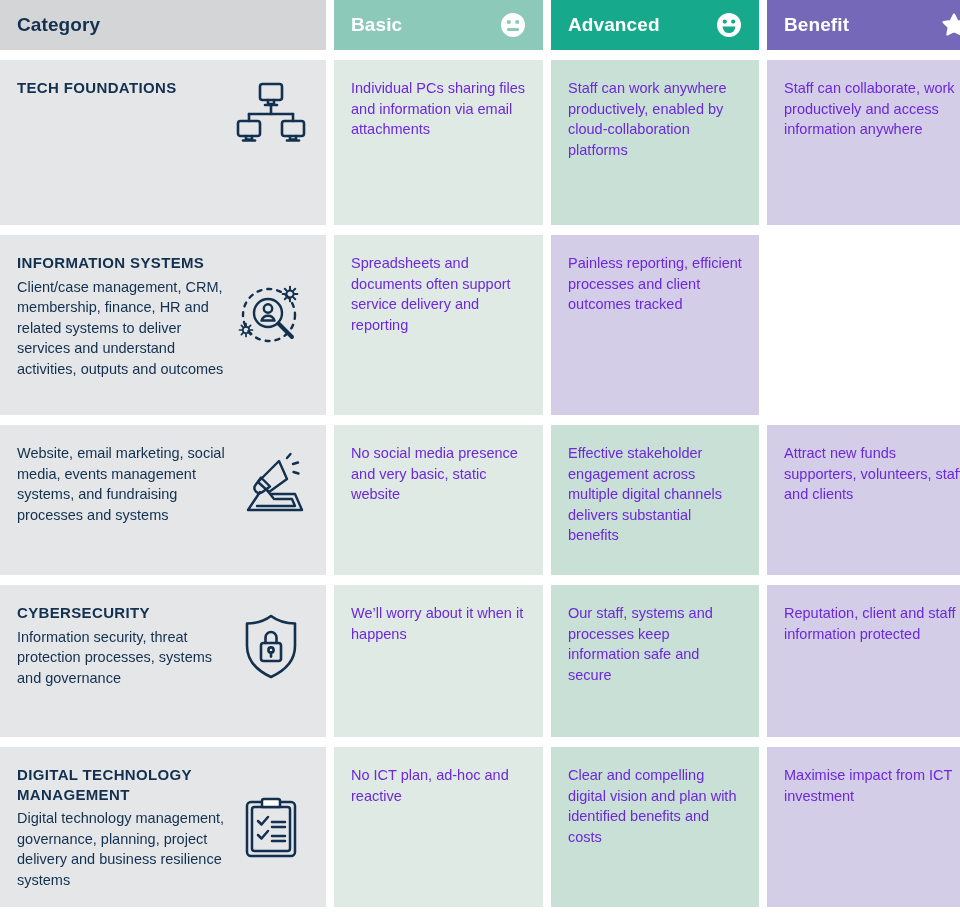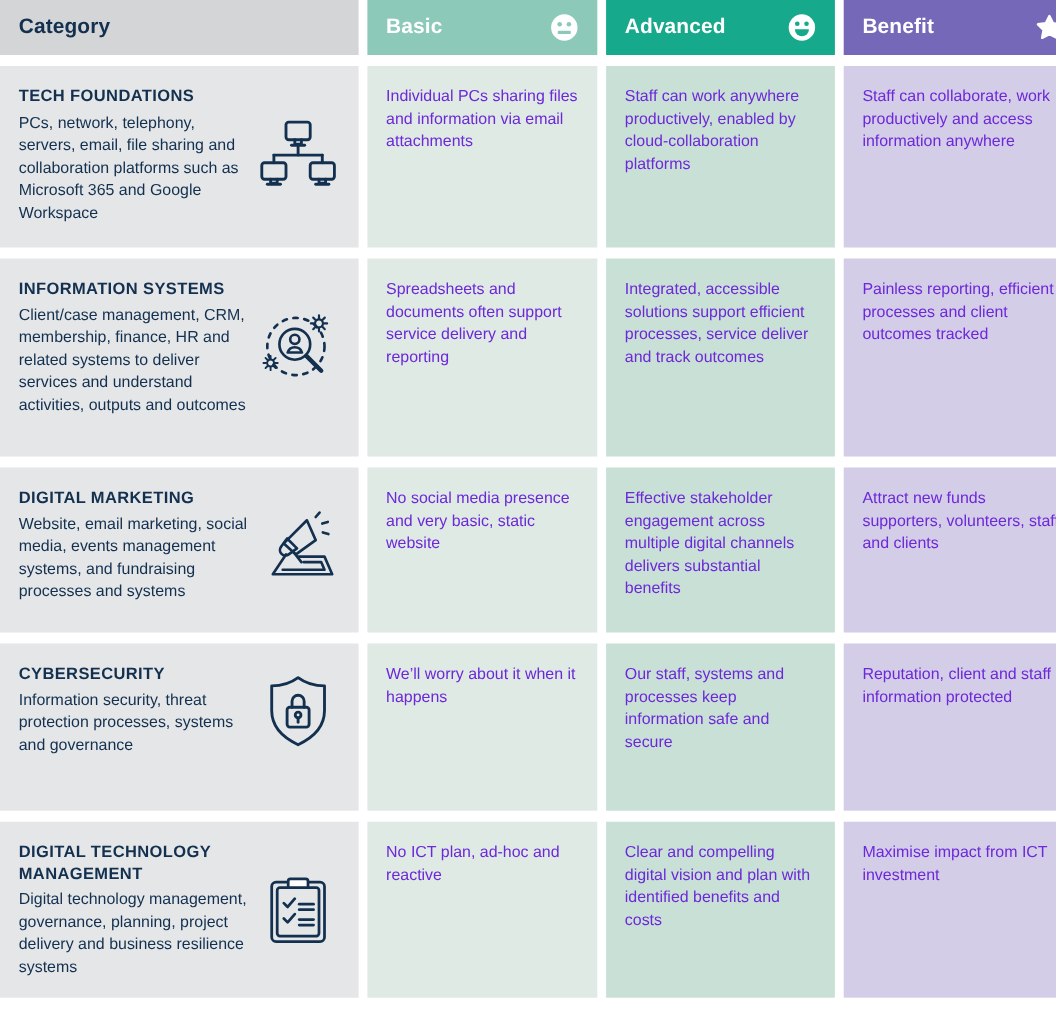--- a/index.html
+++ b/index.html
@@ -139,21 +139,20 @@
         </svg>
       </span>
     </div>
   </div>
 
   <div class="grid-row body-row row-h1">
     <div class="cell c-category">
       <div class="cat-inner">
         <div class="cat-text">
           <div class="cat-title">TECH FOUNDATIONS</div>
-          <div class="cat-desc">PCs, network, telephony, servers, email, file sharing and collaboration platforms such as Microsoft 365 and Google Workspace</div>
         </div>
         <div class="cat-icon-wrap">
           <svg class="cat-icon" viewBox="0 0 72 72" aria-hidden="true">
             <g fill="none" stroke="#13304f" stroke-width="2.6" stroke-linejoin="round" stroke-linecap="round">
               <rect x="25" y="6" width="22" height="16" rx="2.5"></rect>
               <path d="M33 22 v4 h6 v-4"></path>
               <path d="M30 27 h12"></path>
               <path d="M36 27 v9"></path>
               <path d="M14 36 h44"></path>
               <path d="M14 36 v7"></path>
@@ -204,33 +203,29 @@
                 <path d="M0 -9 v3.2 M0 9 v-3.2 M-9 0 h3.2 M9 0 h-3.2 M-6.4 -6.4 l2.3 2.3 M6.4 6.4 l-2.3 -2.3 M6.4 -6.4 l-2.3 2.3 M-6.4 6.4 l2.3 -2.3"></path>
               </g>
             </g>
           </svg>
         </div>
       </div>
     </div>
     <div class="cell c-basic">
       <div class="stage-text">Spreadsheets and documents often support service delivery and reporting</div>
     </div>
-    <div class="cell c-advanced">
-      <div class="stage-text">Integrated, accessible solutions support efficient processes, service deliver and track outcomes</div>
-    </div>
     <div class="cell c-benefit">
       <div class="stage-text">Painless reporting, efficient processes and client outcomes tracked</div>
     </div>
   </div>
 
   <div class="grid-row body-row row-h3">
     <div class="cell c-category">
       <div class="cat-inner">
         <div class="cat-text">
-          <div class="cat-title">DIGITAL MARKETING</div>
           <div class="cat-desc">Website, email marketing, social media, events management systems, and fundraising processes and systems</div>
         </div>
         <div class="cat-icon-wrap">
           <svg class="cat-icon" viewBox="0 0 72 72" aria-hidden="true">
             <g fill="none" stroke="#13304f" stroke-width="2.4" stroke-linejoin="round" stroke-linecap="round">
               <path d="M23 34 L44 13 L52 31 L34 44 Z"></path>
               <path d="M20.5 37 a5 5 0 0 0 7 7 l7.5 -5.5 l-9 -9 Z"></path>
               <path d="M32 42 l7 9"></path>
               <path d="M52 10 l3.5 -4 M58 16 l5 -1.5 M58.5 24 l5 1.5"></path>
               <path d="M36 46 L60 46 L67 62 L13 62 L25 44"></path>

